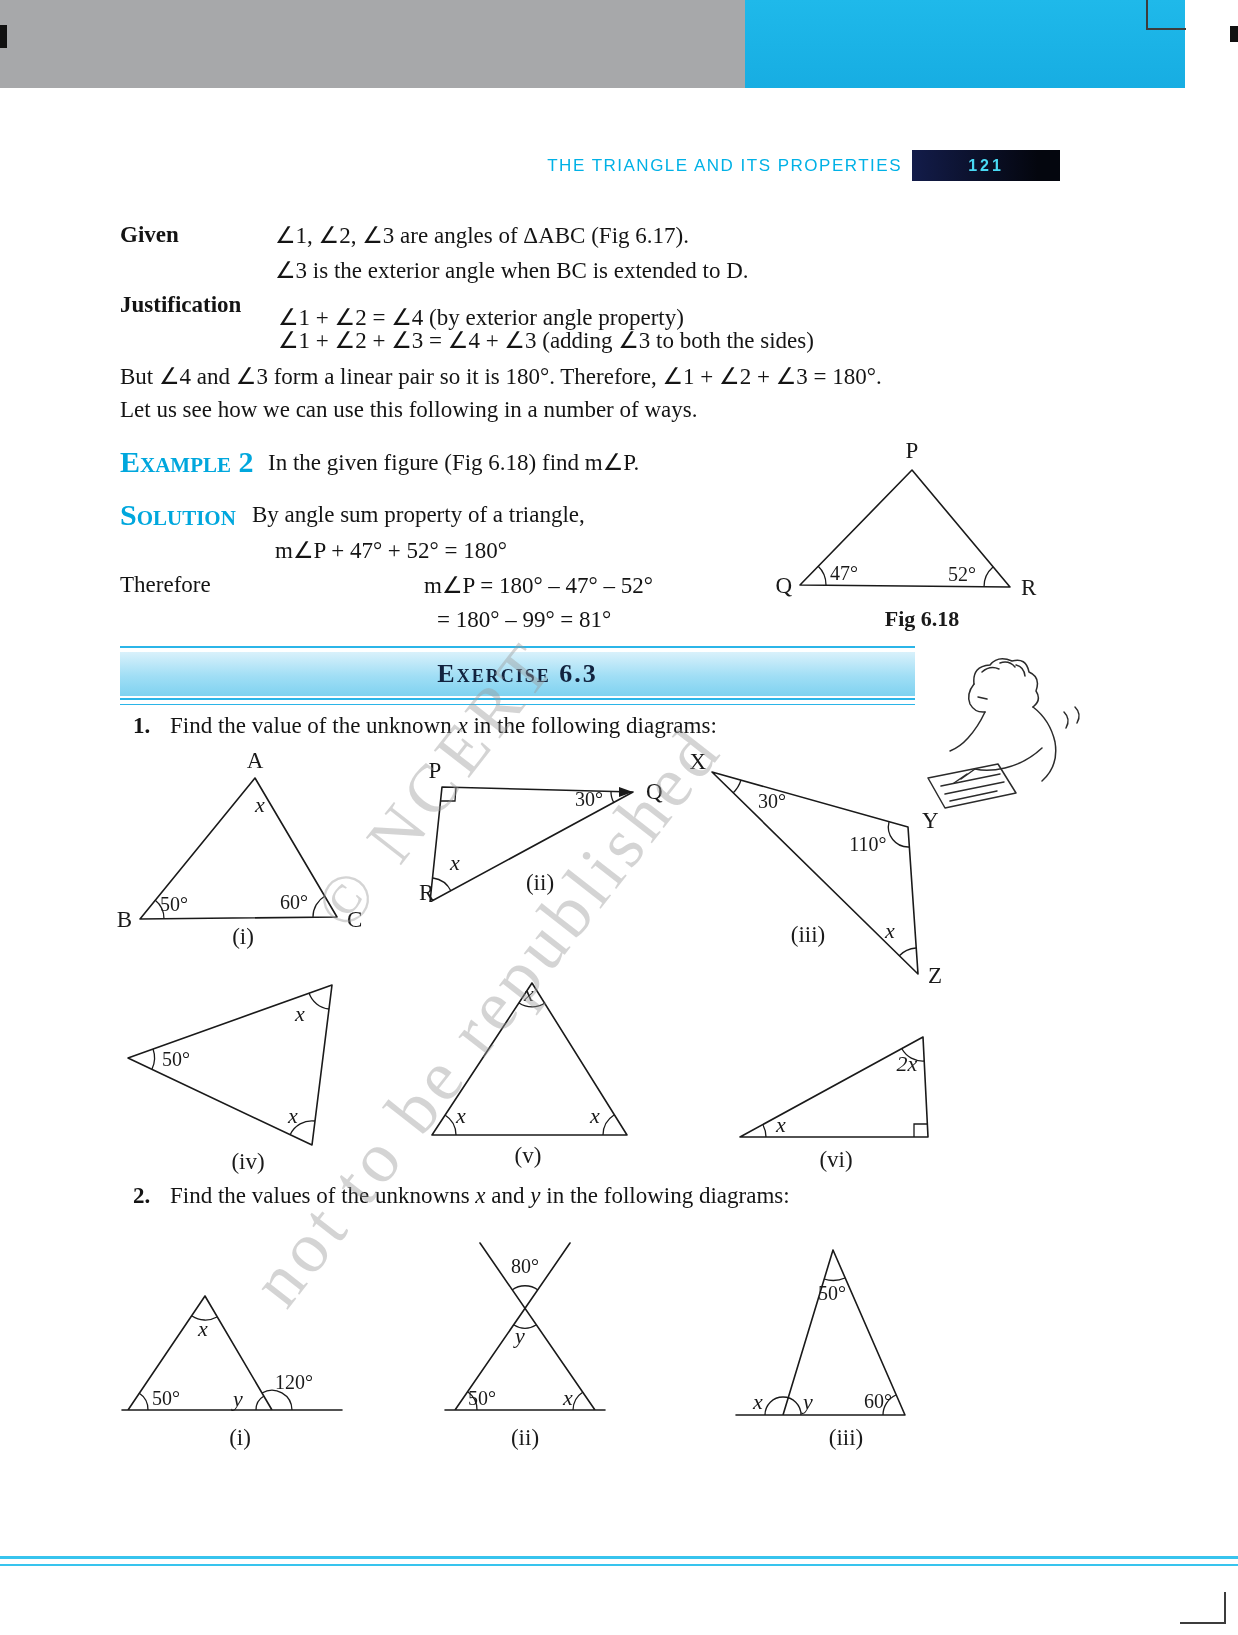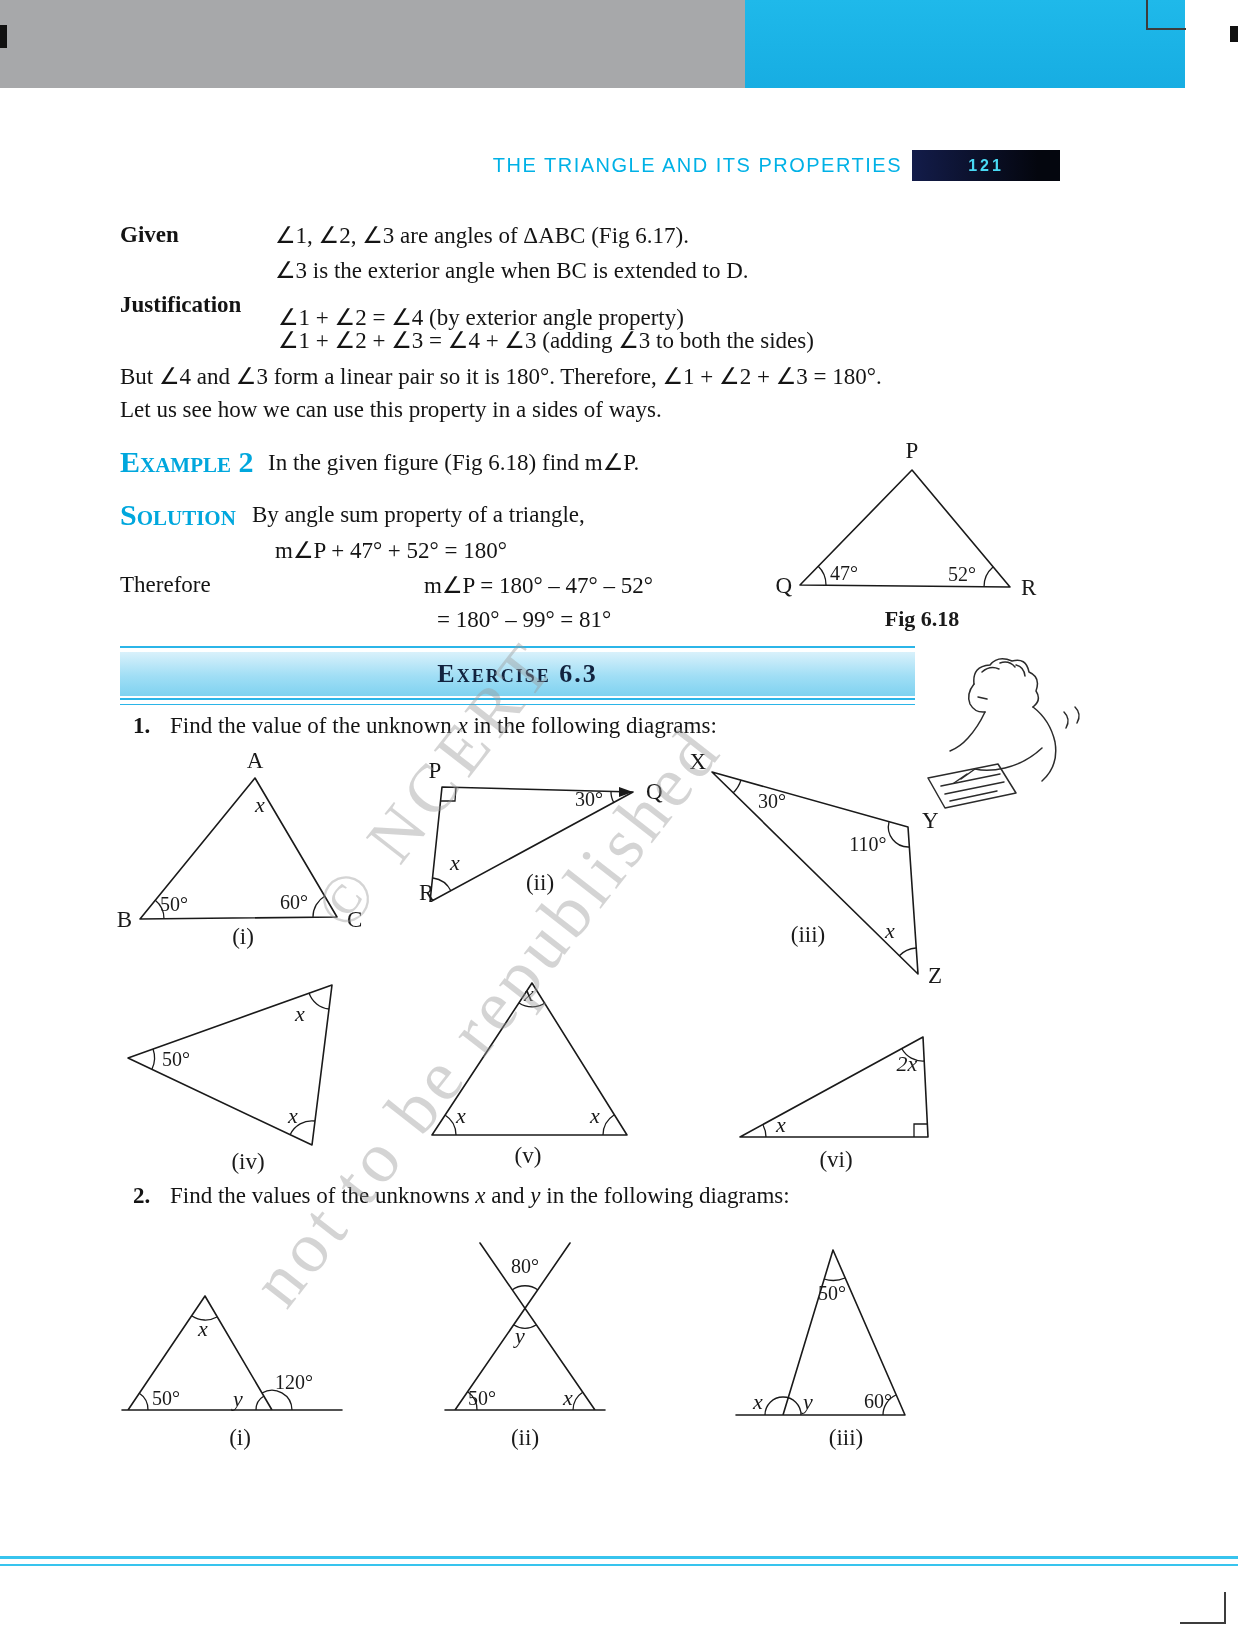--- a/index.html
+++ b/index.html
@@ -8,21 +8,21 @@
 
   
   .bar-gray{position:absolute;left:0;top:0;width:745px;height:88px;background:#a7a8aa;}
   .bar-cyan{position:absolute;left:745px;top:0;width:440px;height:88px;
             background:linear-gradient(180deg,#1fb9ea,#17ade2);}
   .edge-sliver{position:absolute;background:#111;}
   .crop{position:absolute;background:#3c3c3c;}
 
   
   .hdr{position:absolute;left:120px;top:150px;width:940px;display:flex;justify-content:flex-end;align-items:center;gap:10px;}
-  .hdr-title{font-family:"Liberation Sans",sans-serif;font-size:20px;letter-spacing:1.5px;color:#00b1e6;white-space:nowrap;}
+  .hdr-title{font-family:"Liberation Sans",sans-serif;font-size:17px;letter-spacing:1.5px;color:#00b1e6;white-space:nowrap;}
   .pagenum{width:148px;height:31px;display:flex;align-items:center;justify-content:center;
            background:linear-gradient(90deg,#131c4a 0%,#04060e 85%);
            color:#49d9f4;font-family:"Liberation Sans",sans-serif;font-weight:bold;
            font-size:16px;letter-spacing:3px;}
 
   
   .t{position:absolute;font-size:23px;white-space:nowrap;}
   .b{font-weight:bold;}
   .sc{position:absolute;font-variant:small-caps;font-weight:bold;color:#00a7dd;font-size:30px;white-space:nowrap;}
 
@@ -71,21 +71,21 @@
       </span>
   </div>
 
   <div class="t b" style="left:120px;top:222px;">Given</div>
   <div class="t" style="left:275px;top:222px;">∠1, ∠2, ∠3 are angles of ΔABC (Fig 6.17).</div>
   <div class="t" style="left:275px;top:257px;">∠3 is the exterior angle when BC is extended to D.</div>
   <div class="t b" style="left:120px;top:292px;">Justification</div>
   <div class="t" style="left:278px;top:304px;">∠1 + ∠2 = ∠4 (by exterior angle property)</div>
   <div class="t" style="left:278px;top:327px;">∠1 + ∠2 + ∠3 = ∠4 + ∠3 (adding ∠3 to both the sides)</div>
   <div class="t" style="left:120px;top:363px;">But ∠4 and ∠3 form a linear pair so it is 180°. Therefore, ∠1 + ∠2 + ∠3 = 180°.</div>
-  <div class="t" style="left:120px;top:397px;">Let us see how we can use this property in a sides of ways.</div>
+  <div class="t" style="left:120px;top:397px;">Let us see how we can use this following in a number of ways.</div>
 
   <div class="sc" style="left:120px;top:445px;">Example 2</div>
   <div class="t" style="left:268px;top:449px;">In the given figure (Fig 6.18) find m∠P.</div>
   <div class="sc" style="left:120px;top:498px;">Solution</div>
   <div class="t" style="left:252px;top:502px;">By angle sum property of a triangle,</div>
   <div class="t" style="left:275px;top:537px;">m∠P + 47° + 52° = 180°</div>
   <div class="t" style="left:120px;top:572px;">Therefore</div>
   <div class="t" style="left:388px;top:572px;margin-left:36px;">m∠P = 180° – 47° – 52°</div>
   <div class="t" style="left:437px;top:607px;">= 180° – 99° = 81°</div>
 

